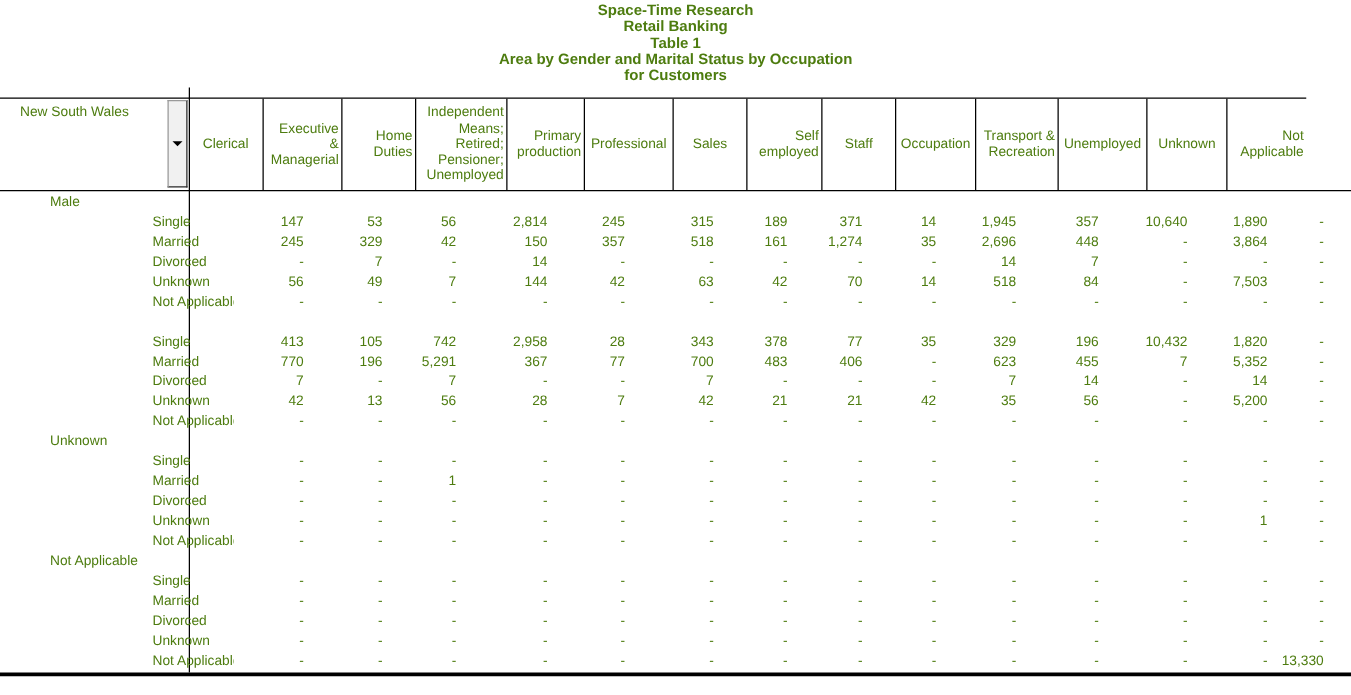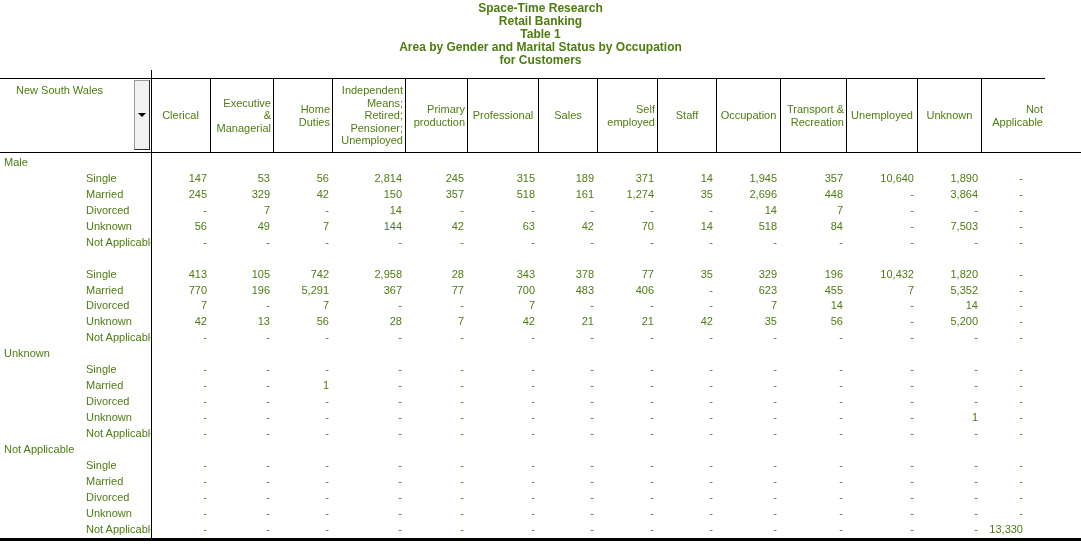--- a/index.html
+++ b/index.html
@@ -33,21 +33,21 @@
   .hcell:last-child{border-right:none;}
   .hcell:nth-child(1){width:60px}.hcell:nth-child(2){width:63px}
   .hcell:nth-child(3){width:59px}.hcell:nth-child(4){width:73px}
   .hcell:nth-child(5){width:62px}.hcell:nth-child(6){width:71px}
   .hcell:nth-child(7){width:59px}.hcell:nth-child(8){width:60px}
   .hcell:nth-child(9){width:59px}.hcell:nth-child(10){width:64px}
   .hcell:nth-child(11){width:66px}.hcell:nth-child(12){width:71px}
   .hcell:nth-child(13){width:64px}.hcell:nth-child(14){width:63px}
   
   .tbody{position:absolute;left:0;top:155px;width:1045px;}
-  .trow{display:flex;height:15.95px;line-height:15.95px;font-size:11px;white-space:nowrap;}
+  .trow{display:flex;height:15.95px;line-height:15.95px;font-size:11px;white-space:nowrap;padding-left:36px;}
   .rlabel{flex:none;width:151px;box-sizing:border-box;overflow:hidden;}
   .rlabel.group{padding-left:4px;}
   .rlabel.sub{padding-left:86px;}
   .dcell{flex:none;box-sizing:border-box;text-align:right;padding-right:4px;overflow:hidden;}
   .trow .dcell:nth-child(2){width:60px}.trow .dcell:nth-child(3){width:63px}
   .trow .dcell:nth-child(4){width:59px}.trow .dcell:nth-child(5){width:73px}
   .trow .dcell:nth-child(6){width:62px}.trow .dcell:nth-child(7){width:71px}
   .trow .dcell:nth-child(8){width:59px}.trow .dcell:nth-child(9){width:60px}
   .trow .dcell:nth-child(10){width:59px}.trow .dcell:nth-child(11){width:64px}
   .trow .dcell:nth-child(12){width:66px}.trow .dcell:nth-child(13){width:71px}

